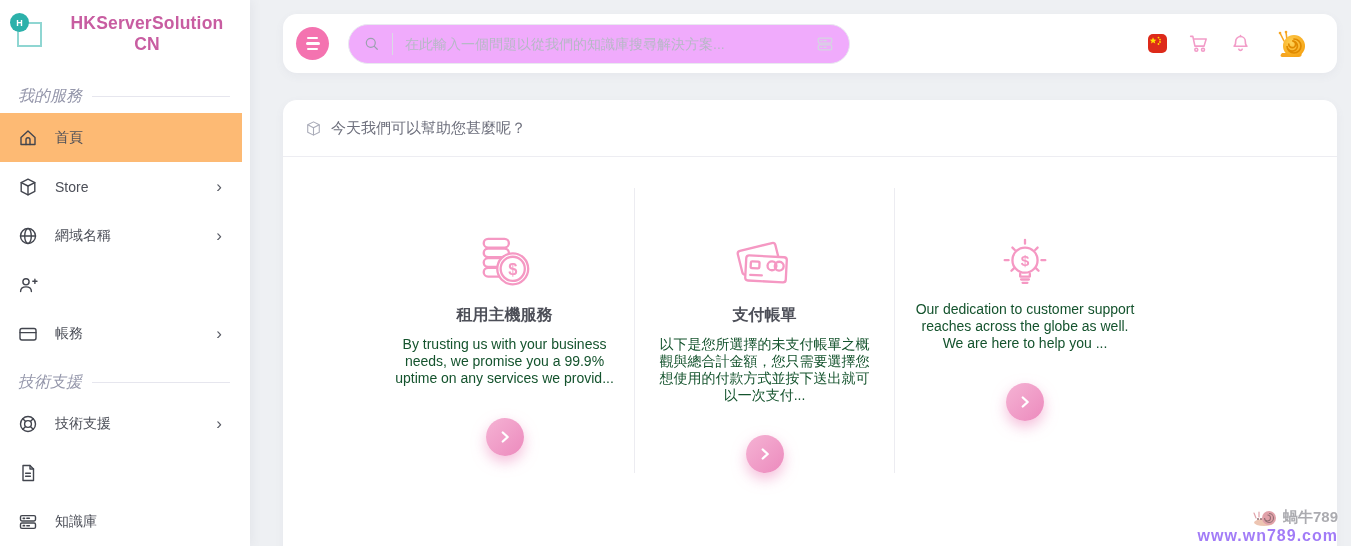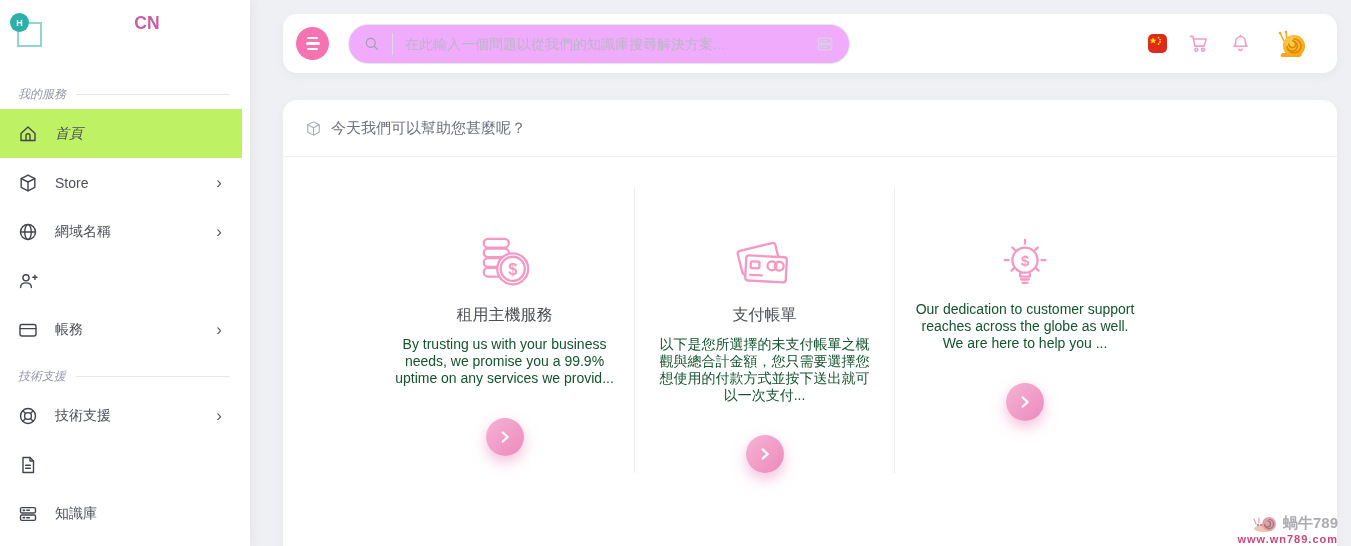--- a/index.html
+++ b/index.html
@@ -13,24 +13,24 @@
     position:absolute; left:0; top:0; bottom:0; width:250px;
     background:#fff; box-shadow:2px 0 10px rgba(80,80,110,.07);
     overflow:hidden; z-index:2;
   }
   .logo { position:relative; padding:13px 10px 0 10px; height:68px; }
   .logo-mark { position:absolute; left:10px; top:13px; width:34px; height:36px; }
   .logo-square { position:absolute; left:7px; top:9px; width:25px; height:25px; border:2px solid #8fd6d2; background:#fff; }
   .logo-circle { position:absolute; left:0; top:0; width:19px; height:19px; border-radius:50%;
     background:#2cb1aa; color:#fff; font-size:9px; font-weight:bold; display:flex; align-items:center; justify-content:center; }
   .logo-text { margin-left:44px; text-align:center; color:#c85da1; font-weight:bold; font-size:17.5px; line-height:21px; letter-spacing:.2px; }
-  .side-heading { display:flex; align-items:center; gap:10px; margin:18px 20px 6px 18px; color:#9597ab; font-style:italic; font-size:12px; }
+  .side-heading { display:flex; align-items:center; gap:10px; margin:18px 20px 6px 18px; color:#9597ab; font-style:italic; font-size:16px; }
   .side-heading .rule { flex:1; height:1px; background:#e6e6ee; }
   .nav-item { height:49px; margin-right:8px; display:flex; align-items:center; gap:17px; padding:0 16px 0 18px; font-size:14px; color:#4c4f58; cursor:pointer; }
-  .nav-item.active { background:#bef264;font-style:italic; }
+  .nav-item.active { background:#fdba74; }
   .nav-icon { width:20px; height:20px; flex:0 0 20px; display:flex; }
   .nav-icon svg { width:20px; height:20px; stroke:#42454e; fill:none; stroke-width:1.4; stroke-linecap:round; stroke-linejoin:round; }
   .nav-label { flex:1; }
   .nav-chevron { color:#5a5d66; font-size:17px; line-height:1; padding-right:4px; }
   
   .topbar {
     position:absolute; left:283px; top:14px; width:1054px; height:59px;
     background:#fff; border-radius:14px; box-shadow:0 3px 10px rgba(100,100,130,.06);
     display:flex; align-items:center; padding:0 30px 0 13px;
   }
@@ -54,42 +54,43 @@
   
   .panel { position:absolute; left:283px; top:100px; width:1054px; height:504px;
     background:#fff; border-radius:14px; box-shadow:0 3px 10px rgba(100,100,130,.06); overflow:hidden; }
   .panel-header { height:57px; display:flex; align-items:center; gap:9px; padding:0 22px; border-bottom:1px solid #ededf2; color:#6e707d; font-size:15px; }
   .panel-header svg { width:17px; height:17px; stroke:#a9abb8; fill:none; stroke-width:1.3; stroke-linejoin:round; }
   .cards { display:flex; margin-left:92px; padding:31px 0 27px; width:780px; }
   .card { width:260px; text-align:center; padding:47px 18px 0; cursor:pointer; }
   .card.divided { border-right:1px solid #ececf1; }
   .card-icon { height:56px; display:flex; justify-content:center; }
   .card-icon svg { height:58px; width:72px; fill:none; stroke:#f598c3; stroke-width:2.4; stroke-linecap:round; stroke-linejoin:round; }
-  .card-title { margin-top:14px; font-size:16px; font-weight:normal; color:#4d4f58; }
+  .card-title { margin-top:14px; font-size:16px; font-weight:bold; color:#4d4f58; }
   .card-desc { margin-top:10px; font-size:14px; line-height:17px; color:#14532d; }
   .card-btn { width:38px; height:38px; margin:31px auto 0; border:none; border-radius:50%; cursor:pointer;
     background:linear-gradient(135deg,#f5b3d4,#ec8abd); box-shadow:0 6px 14px rgba(236,138,189,.55);
     display:flex; align-items:center; justify-content:center; }
   .card-btn svg { width:18px; height:18px; fill:none; stroke:#fff; stroke-width:2.6; stroke-linecap:round; stroke-linejoin:round; }
   
   .watermark { position:absolute; right:13px; bottom:1px; text-align:right; z-index:3; opacity:.8; }
   .wm-line1 { display:flex; align-items:center; justify-content:flex-end; gap:4px;
     color:#97979d; font-weight:bold; font-size:15px; text-shadow:0 0 2px #fff,0 0 2px #fff; }
-  .wm-line2 { color:#be185d; font-weight:bold; font-size:11px; letter-spacing:1px; text-shadow:0 0 2px #fff,0 0 2px #fff; }
+  .wm-line2 { color:#8b5cf6; font-weight:bold; font-size:16px; letter-spacing:1px; text-shadow:0 0 2px #fff,0 0 2px #fff; }
 </style>
 </head>
 <body>
 
 <aside class="sidebar">
   <div class="logo">
     <span class="logo-mark">
       <span class="logo-square"></span>
       <span class="logo-circle">H</span>
     </span>
     <div class="logo-text">
+      <div>HKServerSolution</div>
       <div>CN</div>
     </div>
   </div>
 
   <div class="side-heading">
     <span>我的服務</span>
       <span class="rule"></span>
   </div>
 
   <div class="nav-item active">

